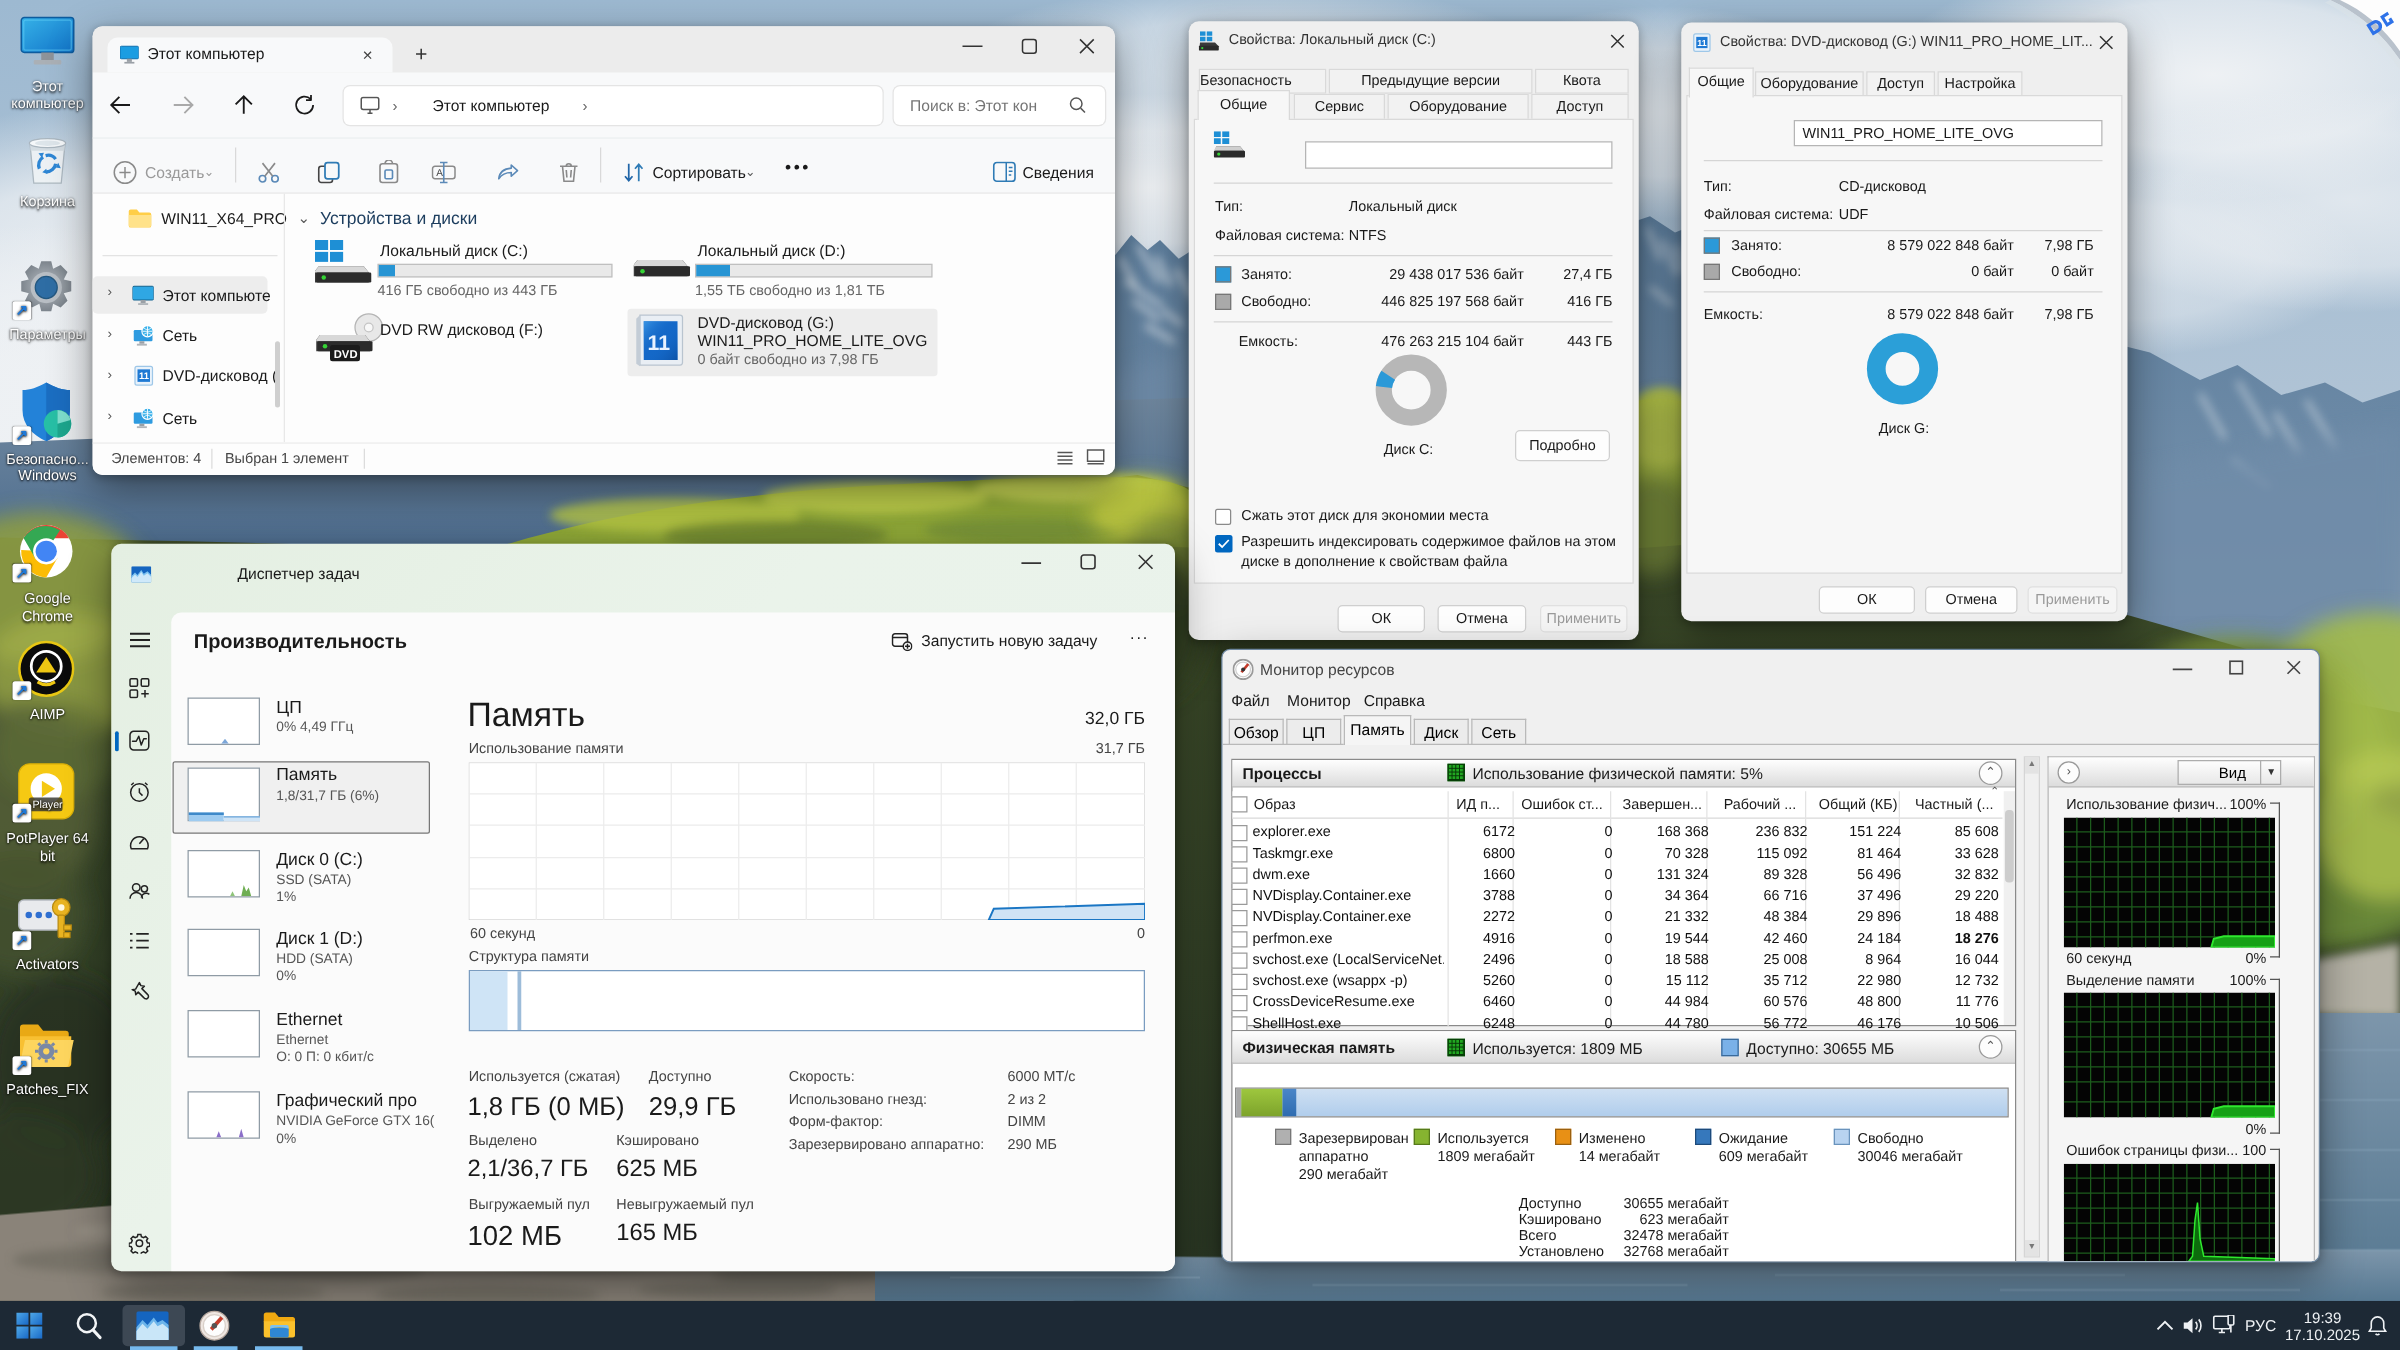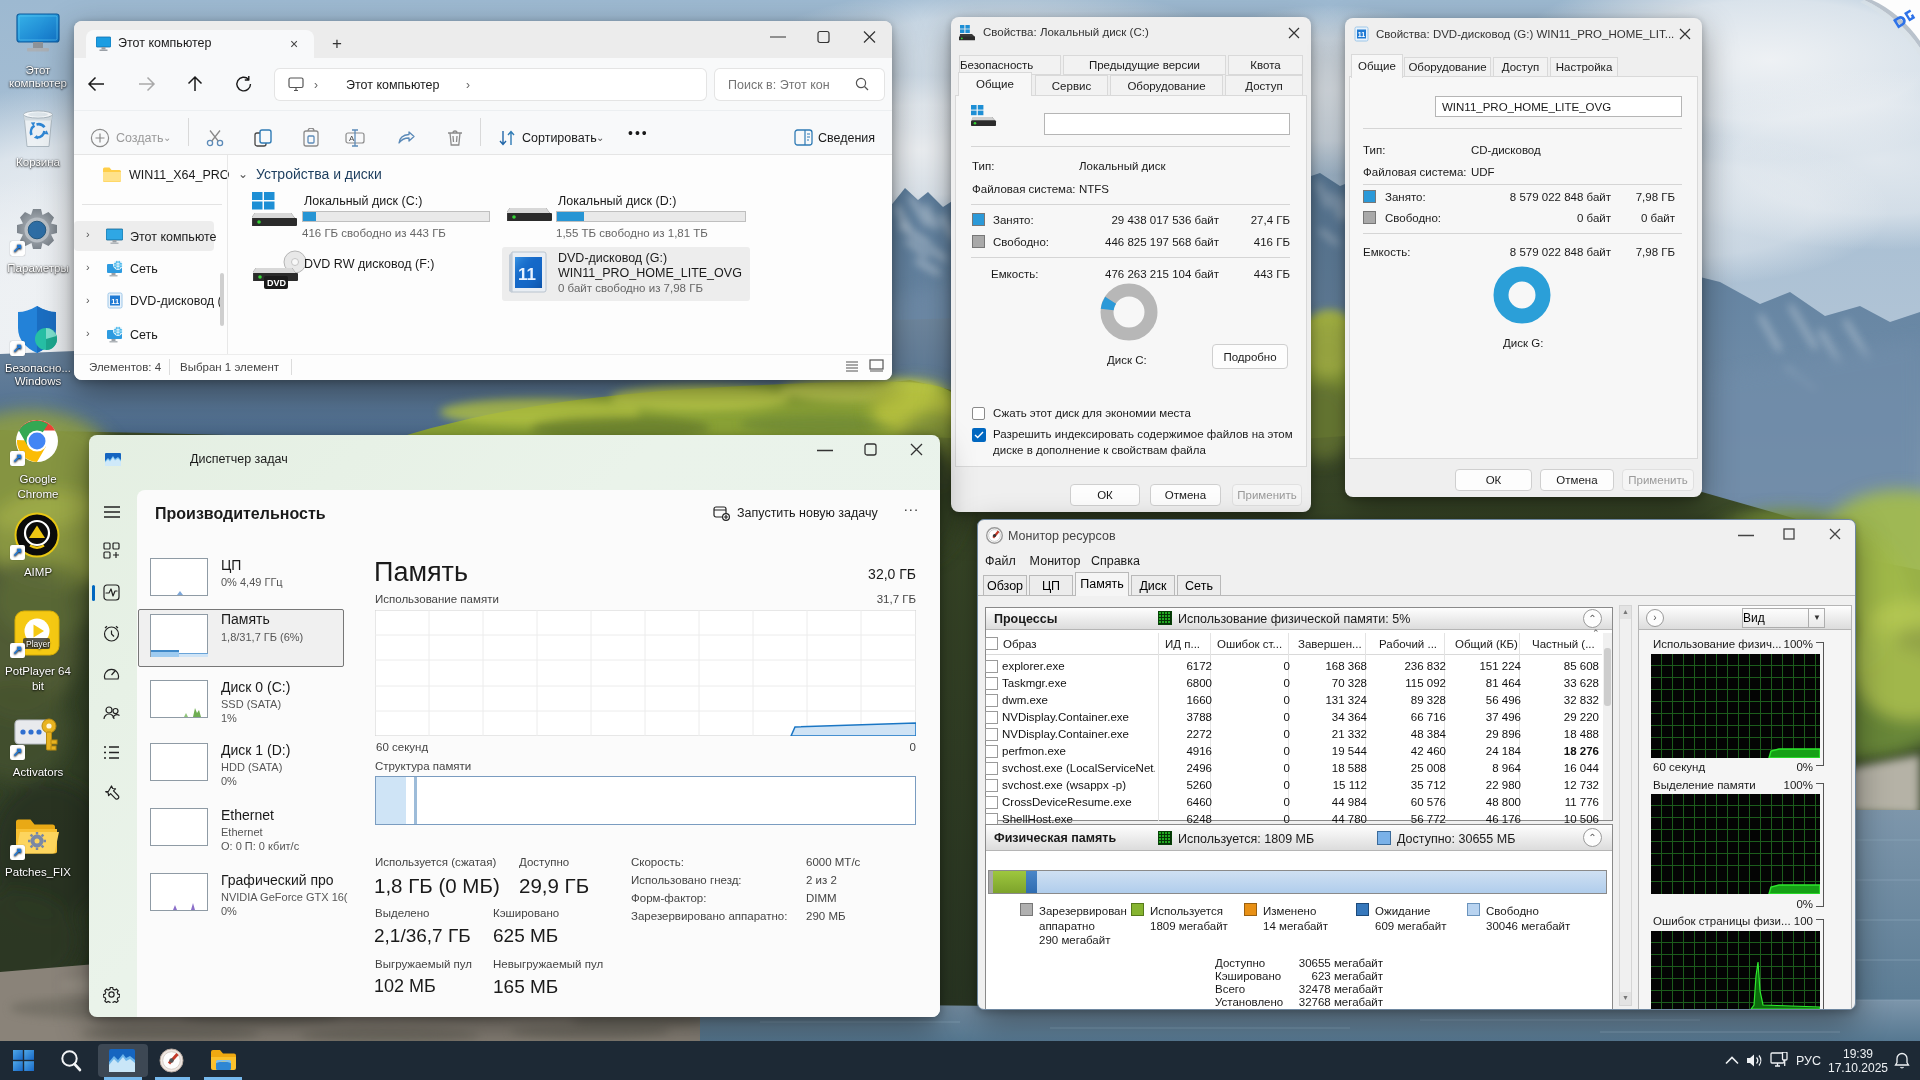--- a/index.html
+++ b/index.html
@@ -773,21 +773,21 @@
  <div class="abs" style="left:286px;top:421px;font-size:11.5px;color:#444;">Используется (сжатая)</div>
  <div class="abs" style="left:430px;top:421px;font-size:11.5px;color:#444;">Доступно</div>
  <div class="abs" style="left:285px;top:439px;font-size:20.5px;font-weight:350;color:#1a1a1a;">1,8 ГБ (0 МБ)</div>
  <div class="abs" style="left:430px;top:439px;font-size:20.5px;font-weight:350;color:#1a1a1a;">29,9 ГБ</div>
  <div class="abs" style="left:286px;top:472px;font-size:11.5px;color:#444;">Выделено</div>
  <div class="abs" style="left:404px;top:472px;font-size:11.5px;color:#444;">Кэшировано</div>
  <div class="abs" style="left:285px;top:490px;font-size:19px;font-weight:350;color:#1a1a1a;">2,1/36,7 ГБ</div>
  <div class="abs" style="left:404px;top:490px;font-size:19px;font-weight:350;color:#1a1a1a;">625 МБ</div>
  <div class="abs" style="left:286px;top:523px;font-size:11.5px;color:#444;">Выгружаемый пул</div>
  <div class="abs" style="left:404px;top:523px;font-size:11.5px;color:#444;">Невыгружаемый пул</div>
- <div class="abs" style="left:285px;top:541px;font-size:18px;font-weight:350;color:#1a1a1a;">102 МБ</div>
+ <div class="abs" style="left:285px;top:541px;font-size:22px;font-weight:350;color:#1a1a1a;">102 МБ</div>
  <div class="abs" style="left:404px;top:541px;font-size:19px;font-weight:350;color:#1a1a1a;">165 МБ</div>
  <div class="abs" style="left:542px;top:421px;font-size:11.5px;color:#444;">Скорость:</div><div class="abs" style="left:717px;top:421px;font-size:11.5px;color:#444;">6000 МТ/с</div>
  <div class="abs" style="left:542px;top:439px;font-size:11.5px;color:#444;">Использовано гнезд:</div><div class="abs" style="left:717px;top:439px;font-size:11.5px;color:#444;">2 из 2</div>
  <div class="abs" style="left:542px;top:457px;font-size:11.5px;color:#444;">Форм-фактор:</div><div class="abs" style="left:717px;top:457px;font-size:11.5px;color:#444;">DIMM</div>
  <div class="abs" style="left:542px;top:475px;font-size:11.5px;color:#444;">Зарезервировано аппаратно:</div><div class="abs" style="left:717px;top:475px;font-size:11.5px;color:#444;">290 МБ</div>
 </div>
 <div id="resmon" class="win" style="left:977px;top:519px;width:879px;height:491px;background:#f0f0f0;border-radius:7px;overflow:hidden;border:1px solid #6e87a0;">
  <svg class="abs" style="left:8px;top:7px" width="17" height="17" viewBox="0 0 17 17">
         <circle cx="8.5" cy="8.5" r="7.8" fill="#fff" stroke="#9a9a9a" stroke-width="1.4"></circle>
         <circle cx="8.5" cy="8.5" r="5.9" fill="none" stroke="#d0d0d0" stroke-width="1"></circle>
@@ -971,21 +971,21 @@
  
  <div class="abs" style="left:237px;top:437px;font-size:11.5px;color:#1a1a1a;line-height:13px;">Доступно<br>Кэшировано<br>Всего<br>Установлено</div>
  <div class="abs" style="left:260px;top:437px;width:145px;text-align:right;font-size:11.5px;color:#1a1a1a;line-height:13px;">30655 мегабайт<br>623 мегабайт<br>32478 мегабайт<br>32768 мегабайт</div>
  
  <div class="abs" style="left:641px;top:85px;width:13px;height:401px;background:#f0f0f0;border:1px solid #d5d5d5;"></div>
  <div class="abs" style="left:642px;top:86px;width:11px;height:13px;background:#e3e3e3;text-align:center;line-height:12px;font-size:7px;color:#777;">▲</div>
  <div class="abs" style="left:642px;top:472px;width:11px;height:13px;background:#e3e3e3;text-align:center;line-height:12px;font-size:7px;color:#777;">▼</div>
  <div class="abs" style="left:660px;top:85px;width:214px;height:405px;background:#f5f5f5;border:1px solid #b5b5b5;border-bottom:none;"></div>
  <div class="abs" style="left:661px;top:86px;width:212px;height:24px;background:linear-gradient(#fefefe,#dcdcdc);border-bottom:1px solid #b5b5b5;"></div>
  <div class="abs" style="left:668px;top:89px;width:18px;height:18px;border:1px solid #9a9a9a;border-radius:50%;background:#fdfdfd;text-align:center;line-height:16px;font-size:10px;color:#555;">›</div>
- <div class="abs" style="left:764px;top:88px;width:83px;height:20px;background:linear-gradient(#fdfdfd,#e8e8e8);border:1px solid #adadad;font-size:12px;text-align:left;padding-left:0;line-height:19px;">Вид</div>
+ <div class="abs" style="left:764px;top:88px;width:83px;height:20px;background:linear-gradient(#fdfdfd,#e8e8e8);border:1px solid #adadad;font-size:12px;text-align:left;padding-left:32px;line-height:19px;">Вид</div>
  <div class="abs" style="left:830px;top:88px;width:17px;height:20px;border-left:1px solid #adadad;font-size:8px;text-align:center;line-height:19px;color:#333;">▼</div>
  <div class="abs" style="left:675px;top:118px;font-size:11.5px;color:#1a1a1a;">Использование физич...</div>
  <div class="abs" style="left:793px;top:118px;width:42px;text-align:right;font-size:11.5px;color:#1a1a1a;">100%</div>
  <svg class="abs" style="left:673px;top:134px" width="169" height="104" viewBox="0 0 169 104">
   <rect width="169" height="104" fill="#040404"></rect>
   <g stroke="#1c5c1c" stroke-width="1">
           <path d="M10.5,0 V104 M21.5,0 V104 M32.5,0 V104 M43.5,0 V104 M54.5,0 V104 M65.5,0 V104 M76.5,0 V104 M87.5,0 V104 M98.5,0 V104 M109.5,0 V104 M120.5,0 V104 M131.5,0 V104 M142.5,0 V104 M153.5,0 V104 M164.5,0 V104"></path>
   <path d="M0,11.5 H169 M0,23.5 H169 M0,35.5 H169 M0,47.5 H169 M0,59.5 H169 M0,71.5 H169 M0,83.5 H169 M0,95.5 H169"></path>
         </g>
   <path d="M118,104 L120,97 L128,95 L169,95 L169,104 Z" fill="#15a015" stroke="#2ee82e" stroke-width="1.5"></path>

